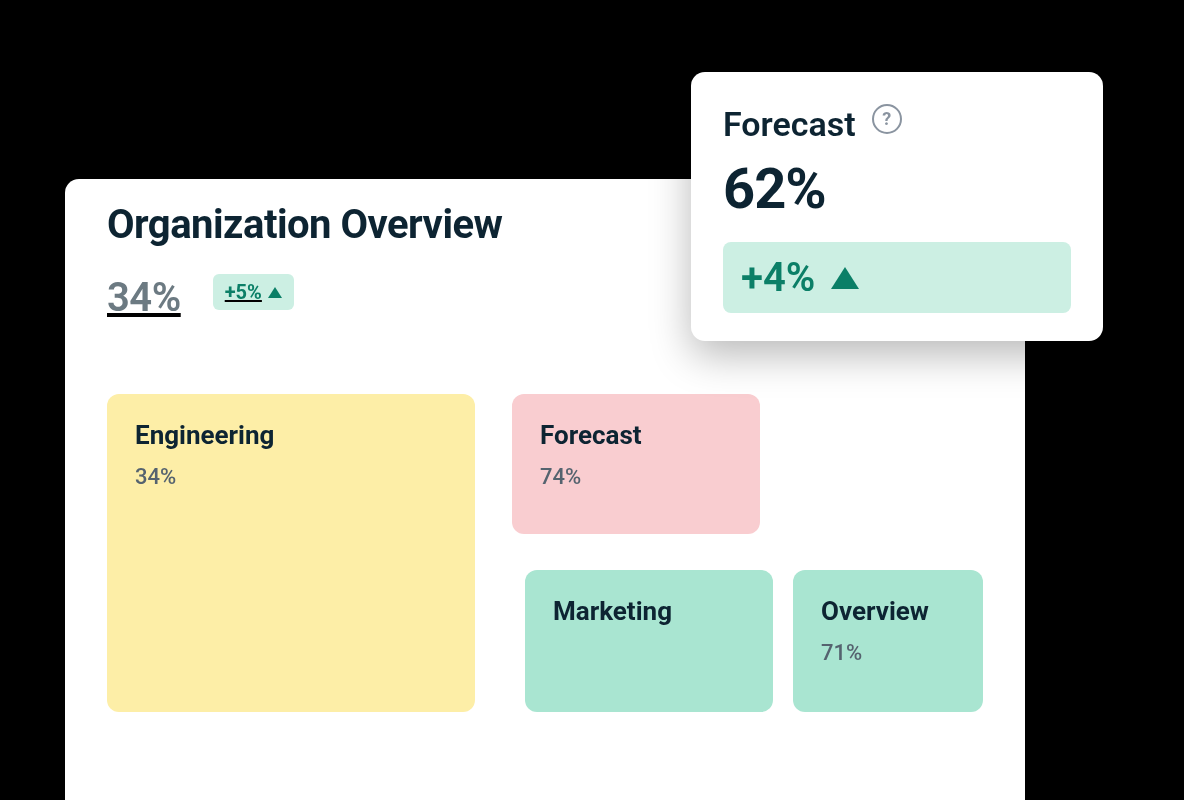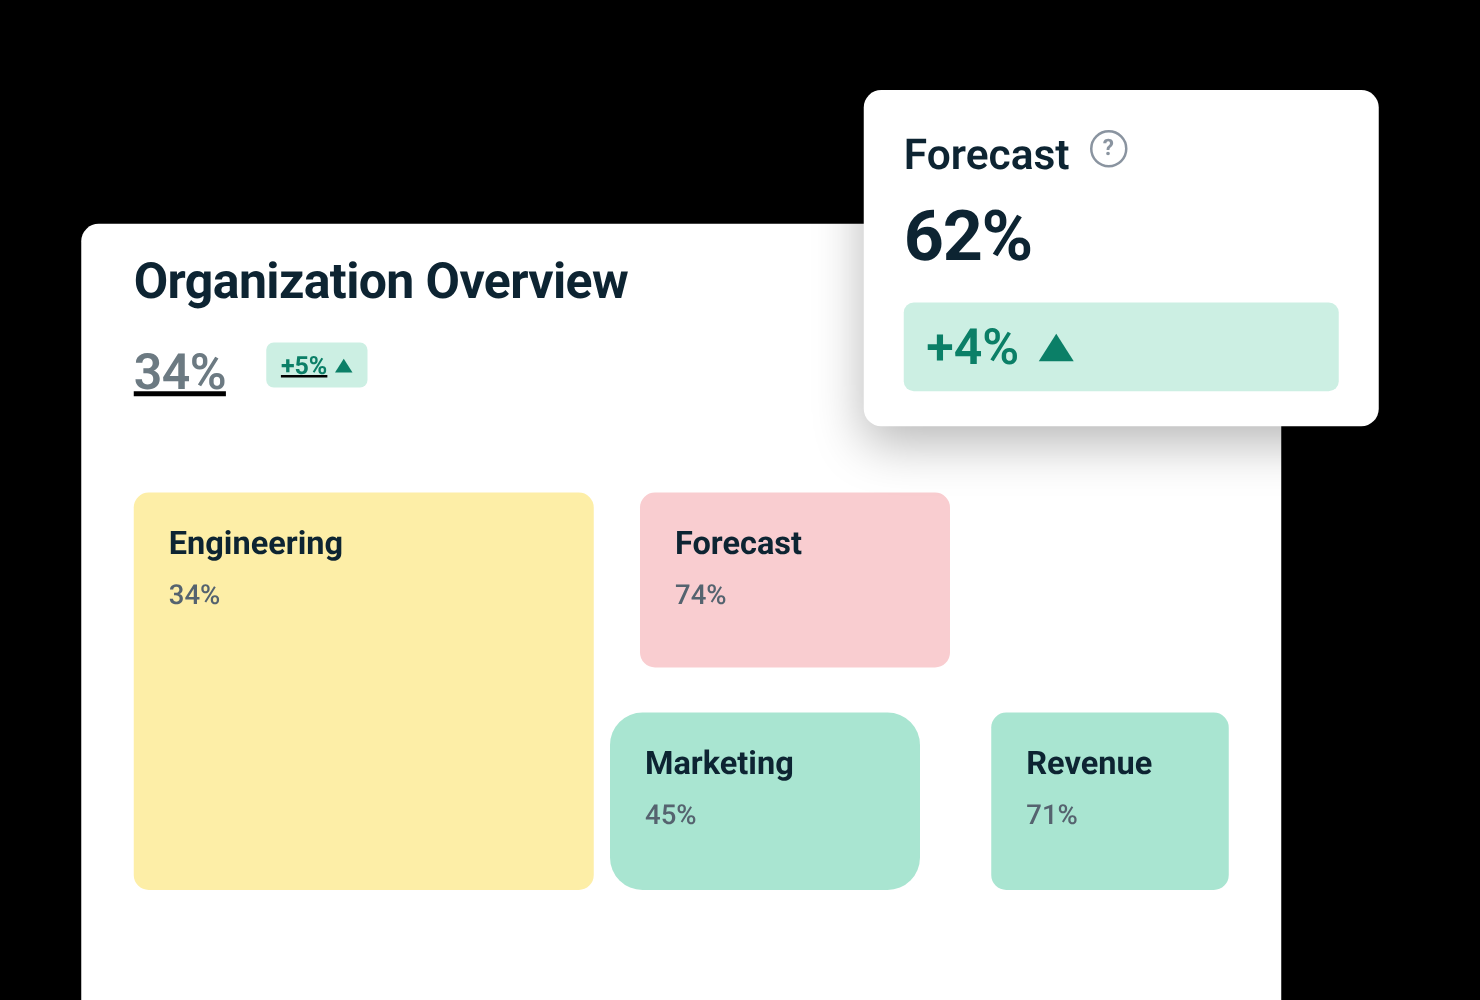--- a/index.html
+++ b/index.html
@@ -77,21 +77,21 @@
       color: #0d2432;
     }
     .tile-pct {
       font-size: 22px;
       font-weight: 500;
       color: #55636f;
       margin-top: 14px;
     }
     .tile-eng { left: 0; top: 0; width: 368px; height: 318px; background: #fdeea7; }
     .tile-prod { left: 405px; top: 0; width: 248px; height: 140px; background: #f9cdd0; }
-    .tile-mkt { left: 381px; top: 176px; width: 248px; height: 142px; background: #a9e5d1; border-radius: 26px; }
+    .tile-mkt { left: 418px; top: 176px; width: 248px; height: 142px; background: #a9e5d1; }
     .tile-rev { left: 686px; top: 176px; width: 190px; height: 142px; background: #a9e5d1; }
 
     .forecast-card {
       position: absolute;
       left: 691px;
       top: 72px;
       width: 412px;
       background: #fff;
       border-radius: 14px;
       padding: 32px 32px 28px 32px;
@@ -163,24 +163,23 @@
     <div class="tile tile-eng">
       <div class="tile-name">Engineering</div>
       <div class="tile-pct">34%</div>
     </div>
     <div class="tile tile-prod">
       <div class="tile-name">Forecast</div>
       <div class="tile-pct">74%</div>
     </div>
     <div class="tile tile-mkt">
       <div class="tile-name">Marketing</div>
-      <div class="tile-pct">45%</div>
     </div>
     <div class="tile tile-rev">
-      <div class="tile-name">Revenue</div>
+      <div class="tile-name">Overview</div>
       <div class="tile-pct">71%</div>
     </div>
   </div>
 </div>
 
 <div class="forecast-card">
   <div class="forecast-header">
     <div class="forecast-title">Forecast</div>
     <div class="help-icon">?</div>
   </div>

